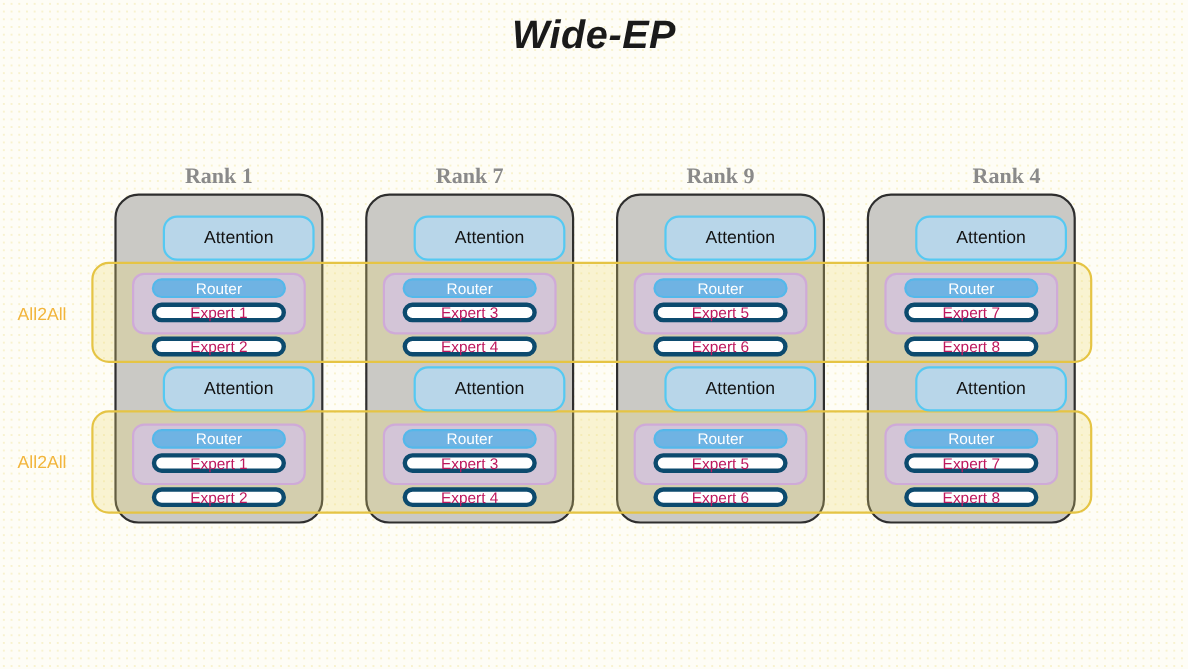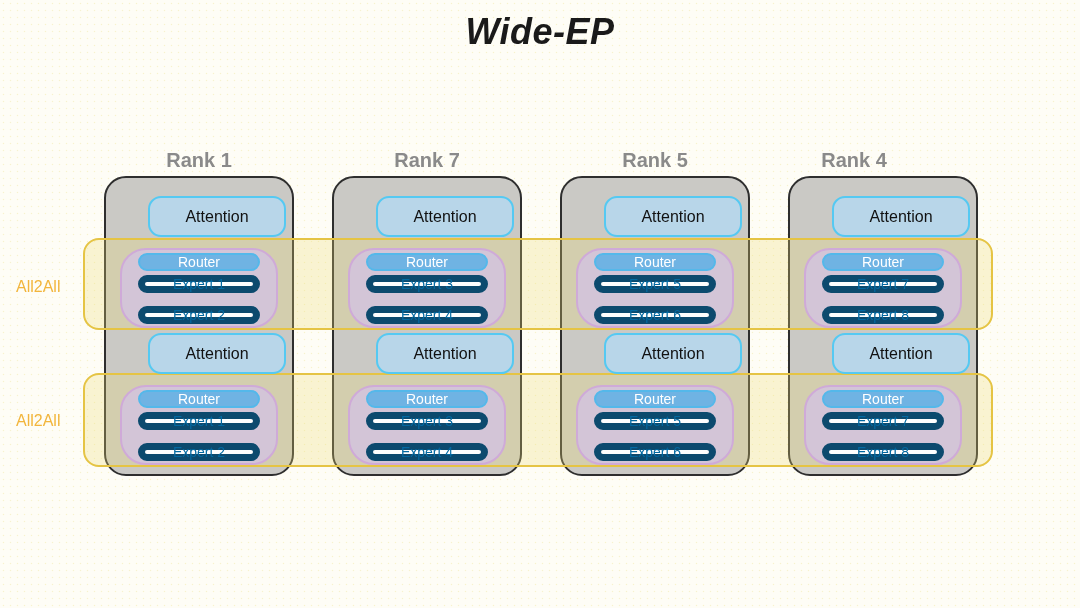--- a/index.html
+++ b/index.html
@@ -1,49 +1,49 @@
 <!DOCTYPE html>
 <html style="--title-color: #1a1a1a; --rank-fill: #cac9c5; --rank-border: #2e2e2e; --rank-label: #8a8a8a; --attention-fill: #b8d6e9; --attention-border: #55c9f2; --group-fill: #d3c5d7; --group-border: #cfaad8; --router-fill: #6fb3e3; --router-border: #54b8ea; --expert-fill: #fefefe; --band-border: #e5c444; --band-fill: rgba(238,220,115,0.28); --all2all-label: #f2b53c;"><head>
 <meta charset="utf-8">
 <style>
   html,body{margin:0;padding:0;}
   body{width:1080px;height:608px;position:relative;font-family:"Liberation Sans",sans-serif;
        background-color:#fefdf6;
        background-image:radial-gradient(rgba(232,214,105,0.28) 0.7px,transparent 1.05px);
        background-size:7px 7px;overflow:hidden;}
   .title{position:absolute;top:11px;left:0;width:100%;text-align:center;font-size:36px;font-weight:bold;color:var(--title-color,#1a1a1a);letter-spacing:0.5px;font-style:italic;}
-  .rank-label{position:absolute;top:149px;width:190px;text-align:center;font-size:20px;font-weight:bold;color:var(--rank-label,#8a8a8a);}
+  .rank-label{position:absolute;top:149px;width:190px;text-align:center;font-size:20px;font-weight:bold;color:var(--rank-label,#8a8a8a);font-family:Liberation Serif, serif;}
   .rank{position:absolute;top:176px;width:190px;height:300px;background:var(--rank-fill,#cac9c5);border:2px solid var(--rank-border,#2e2e2e);border-radius:22px;box-sizing:border-box;}
   .attention{position:absolute;z-index:10;left:42px;width:138px;height:41px;background:var(--attention-fill,#b8d6e9);border:2px solid var(--attention-border,#55c9f2);border-radius:13px;box-sizing:border-box;display:flex;align-items:center;justify-content:center;font-size:16px;color:#111;}
   .att1{top:18px;}
   .att2{top:155px;}
-  .pgroup{position:absolute;z-index:10;left:14px;width:158px;height:80px;background:var(--group-fill,#d3c5d7);border:2px solid var(--group-border,#cfaad8);border-radius:26px;box-sizing:border-box;}
+  .pgroup{position:absolute;z-index:10;left:14px;width:158px;height:56px;background:var(--group-fill,#d3c5d7);border:2px solid var(--group-border,#cfaad8);border-radius:11px;box-sizing:border-box;}
   .pg1{top:70px;}
   .pg2{top:207px;}
   .pill{position:absolute;left:16px;width:122px;height:18px;border-radius:9px;display:flex;align-items:center;justify-content:center;font-size:14px;box-sizing:border-box;}
   .router{top:3px;background:var(--router-fill,#6fb3e3);border:2px solid var(--router-border,#54b8ea);color:#fff;}
-  .expert{background:var(--expert-fill,#fefefe);border:7px solid #0c4a6e;color:#0369a1;}
+  .expert{background:var(--expert-fill,#fefefe);border:4px solid #0c4a6e;color:#be185d;}
   .e1{top:25px;}
   .e2{top:56px;}
   .band{position:absolute;z-index:5;left:83px;width:910px;border:2px solid var(--band-border,#e5c444);border-radius:16px;background:var(--band-fill,rgba(238,220,115,0.28));box-sizing:border-box;pointer-events:none;}
   .band1{top:238px;height:92px;}
   .band2{top:373px;height:94px;}
   .a2a{position:absolute;z-index:6;left:16px;width:72px;font-size:16px;color:var(--all2all-label,#f2b53c);}
   .a2a1{top:278px;}
   .a2a2{top:412px;}
 </style>
 </head>
 <body>
 
 <div class="title">Wide-EP</div>
 
 <div class="rank-label" style="left:104px">Rank 1</div>
 <div class="rank-label" style="left:332px">Rank 7</div>
-<div class="rank-label" style="left:560px">Rank 5</div>
-<div class="rank-label" style="left:759px">Rank 4</div>
+<div class="rank-label" style="left:560px">Rank 9</div>
+<div class="rank-label" style="left:820px">Rank 4</div>
 
 <div class="rank" style="left:104px">
   <div class="attention att1">Attention</div>
   <div class="pgroup pg1">
     <div class="pill router">Router</div>
     <div class="pill expert e1">Expert 1</div>
     <div class="pill expert e2">Expert 2</div>
   </div>
   <div class="attention att2">Attention</div>
   <div class="pgroup pg2">

